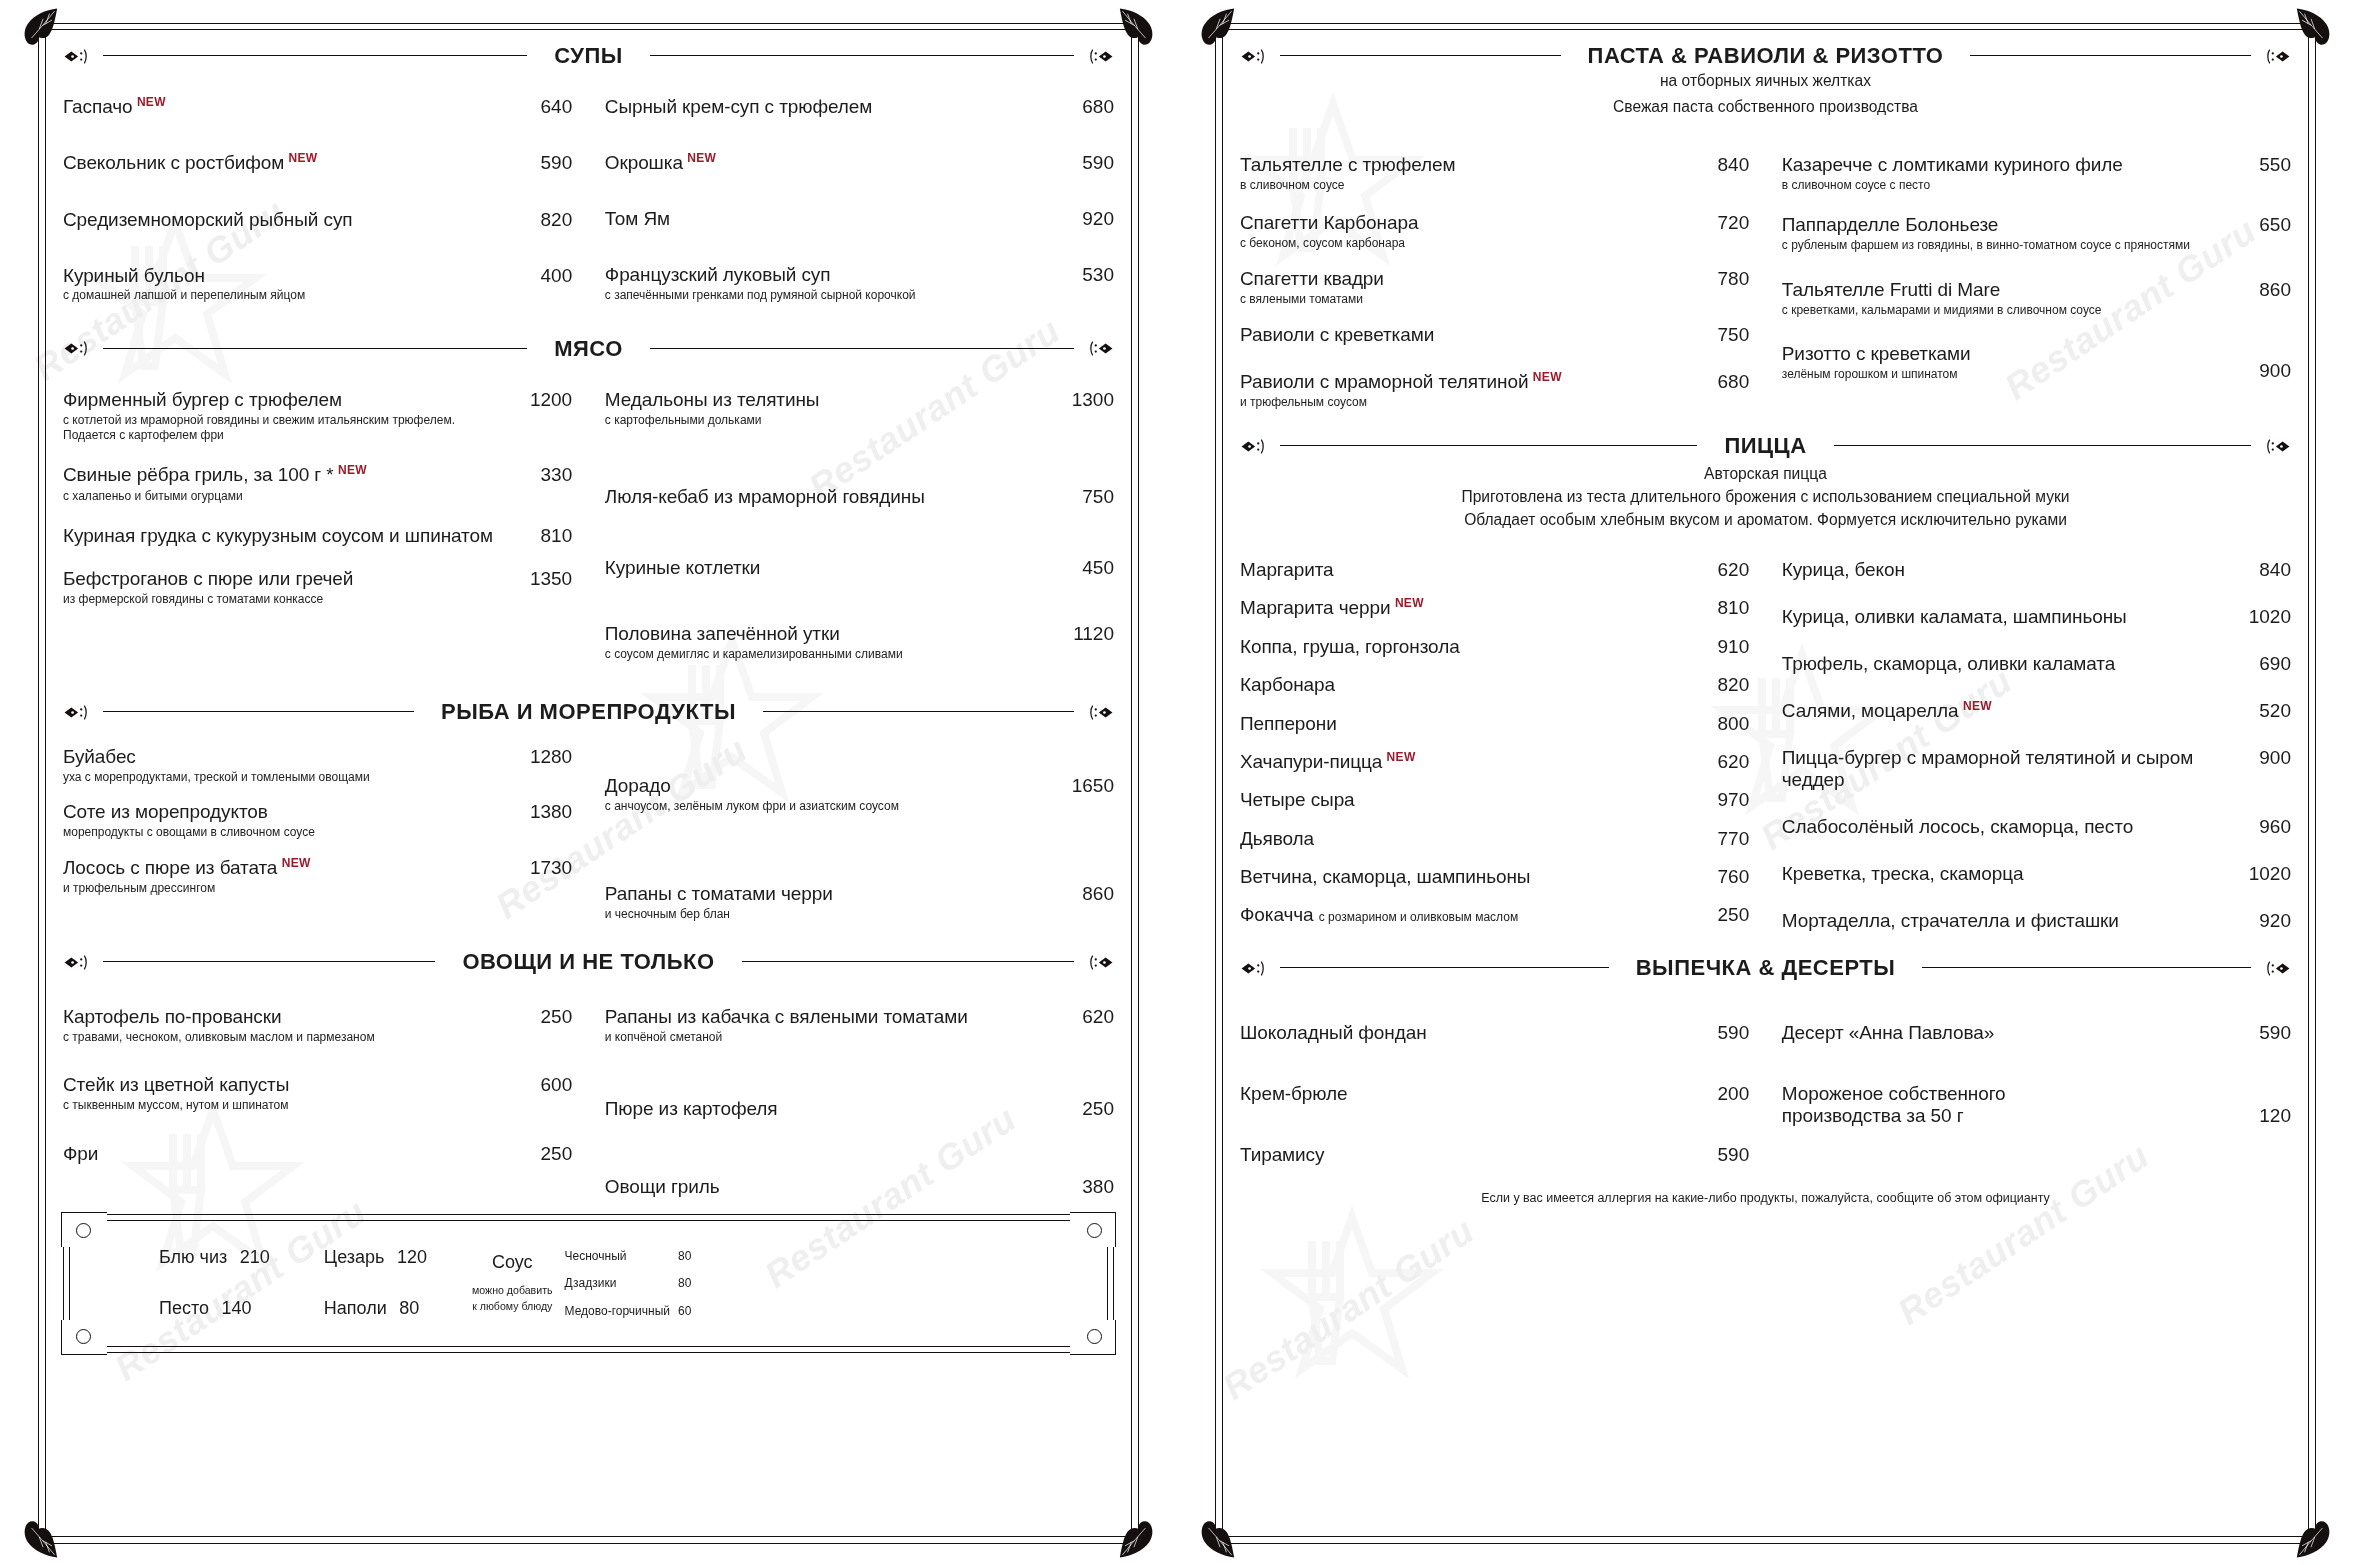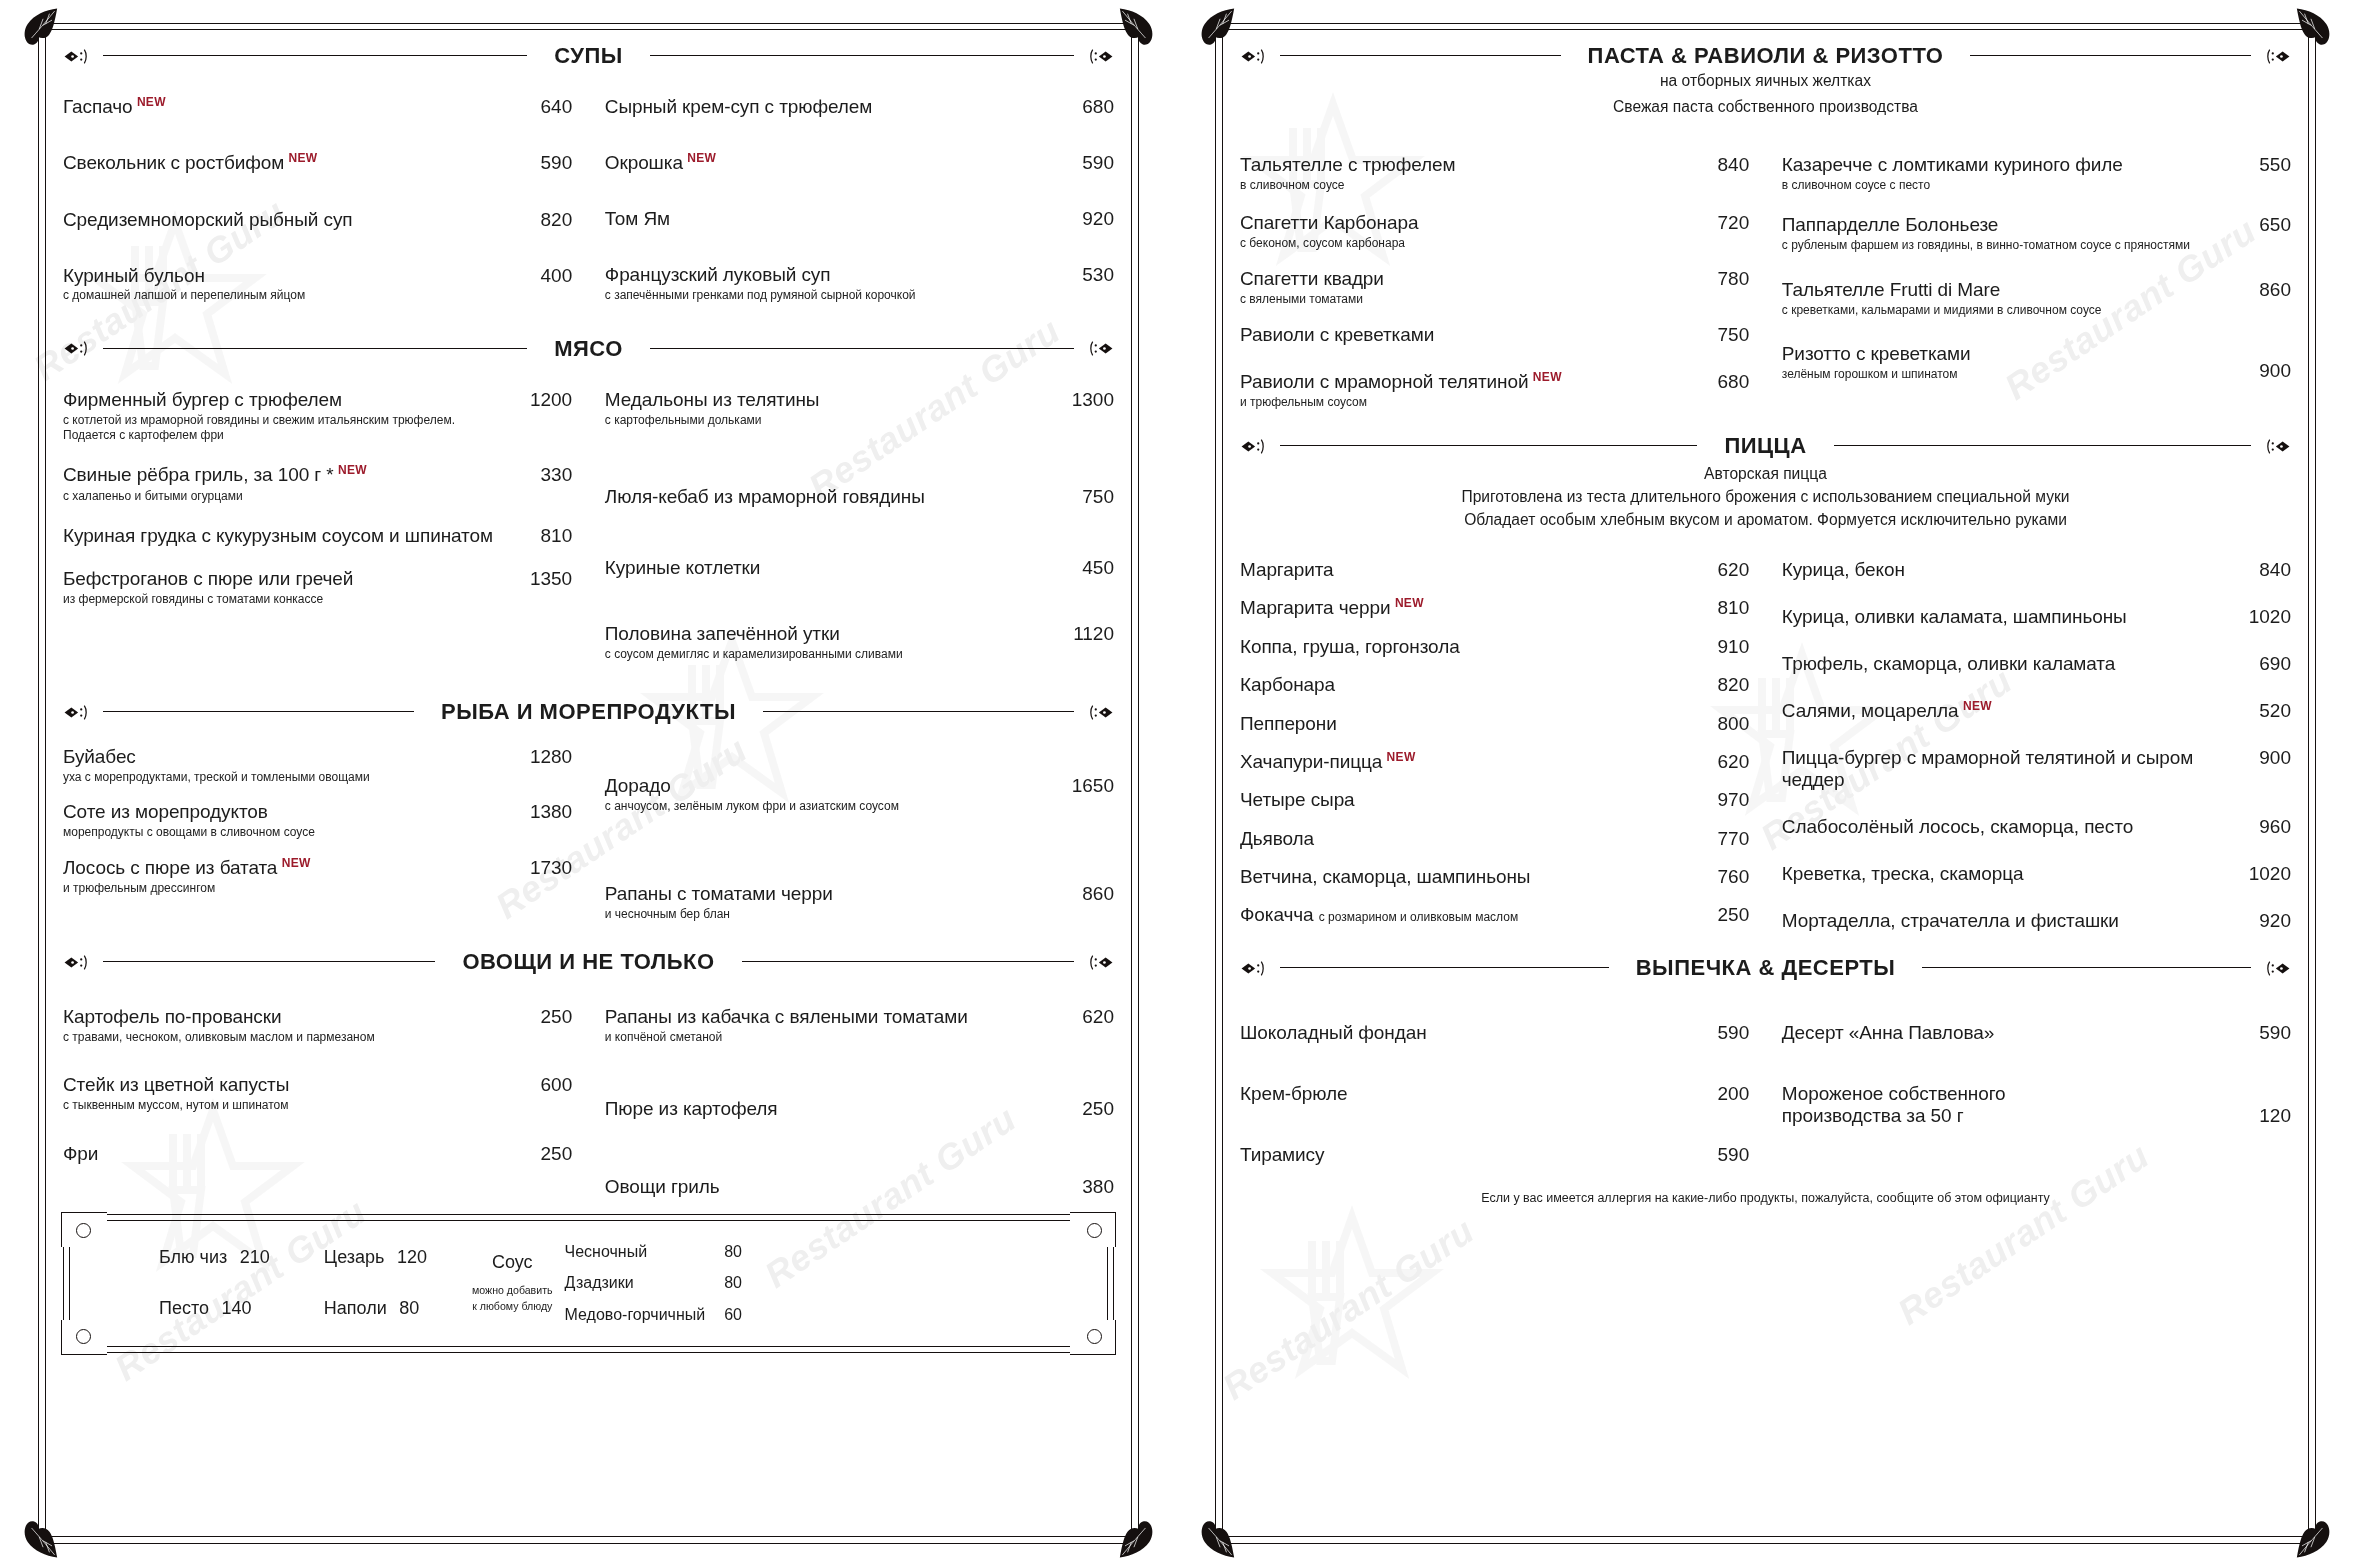--- a/index.html
+++ b/index.html
@@ -214,22 +214,22 @@
   .sauce-mid .note { font-size: 10.6px; line-height: 1.5; }
   .sauce-right {
     flex: none;
     display: grid;
     grid-template-rows: auto auto auto;
     row-gap: 13.8px;
   }
   .sauce-rrow {
     display: flex;
     justify-content: space-between;
-    gap: 19px;
-    font-size: 16px;
+    gap: 8px;
+    font-size: 12px;
     white-space: nowrap;
   }
 
   .footnote {
     text-align: center;
     font-size: 12.5px;
     margin-top: 25px;
   }
 
   .sp-8  { height: 5px; }

